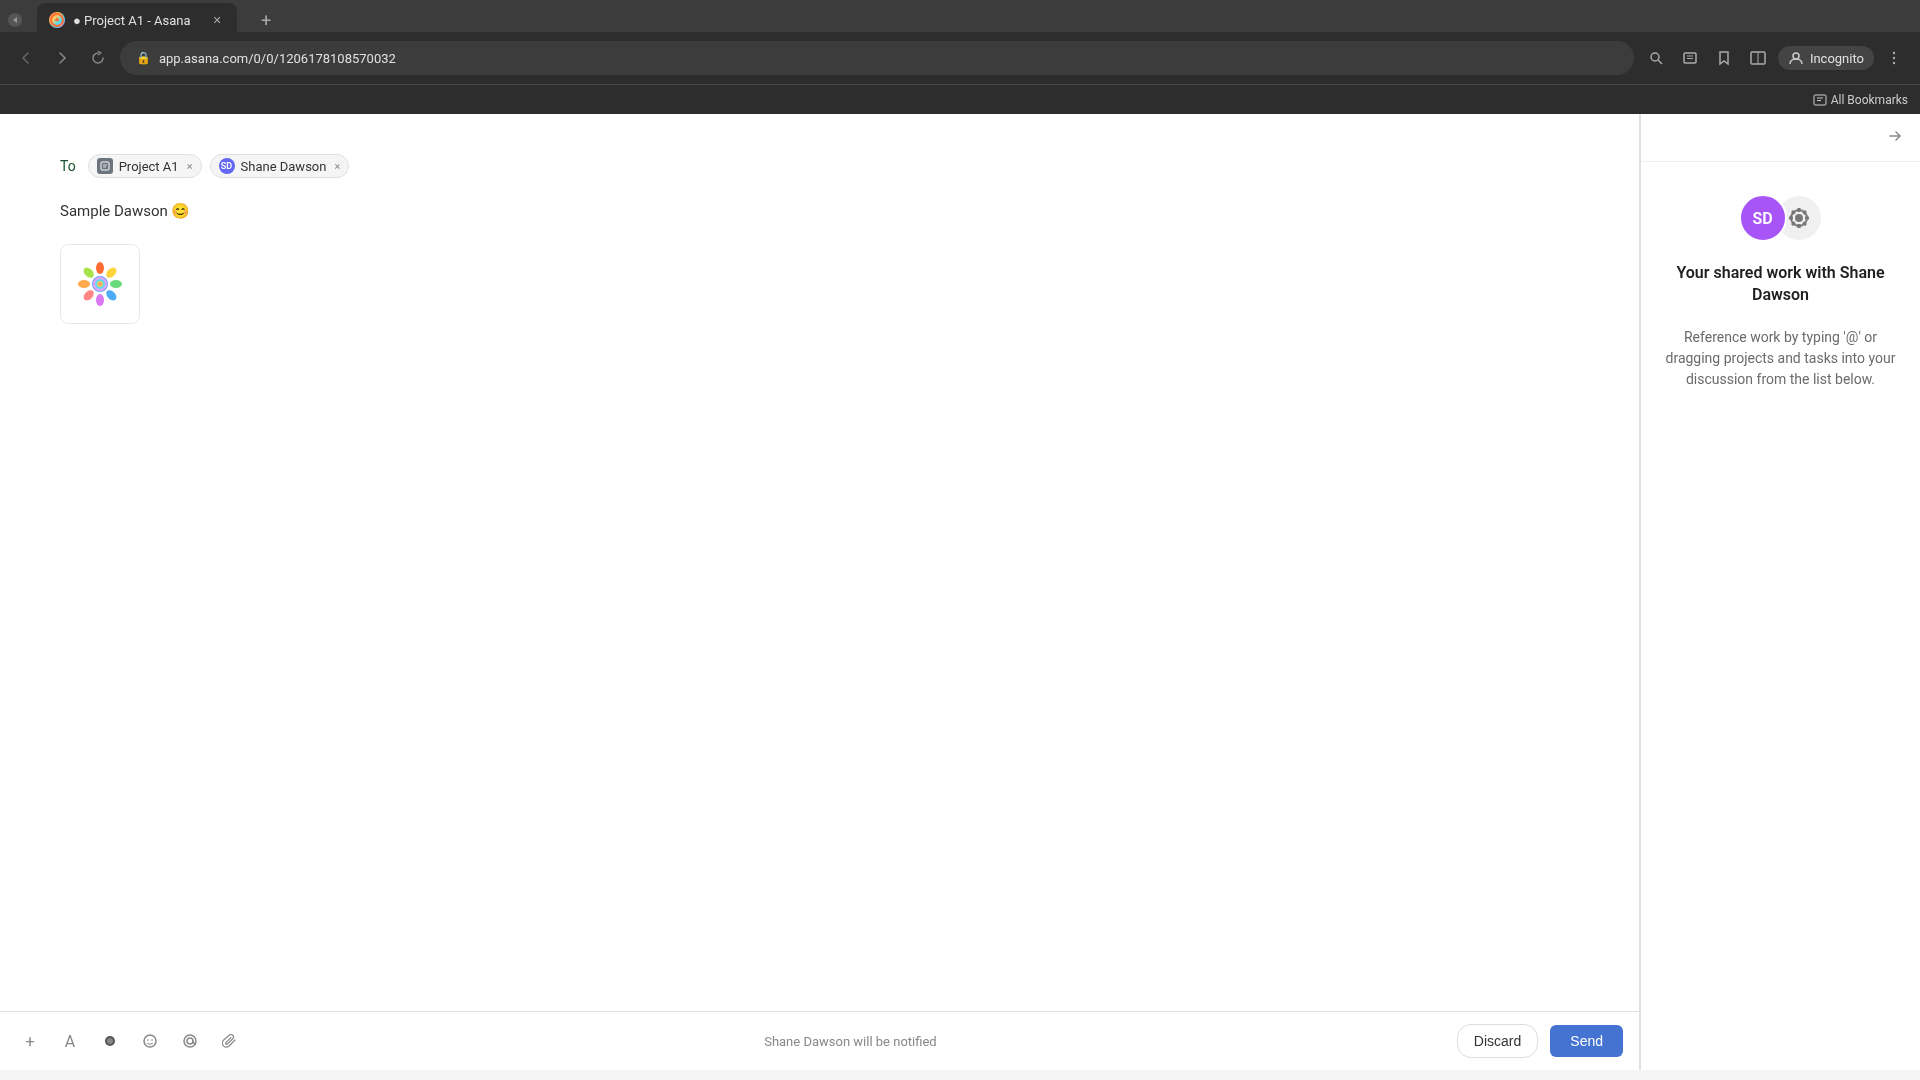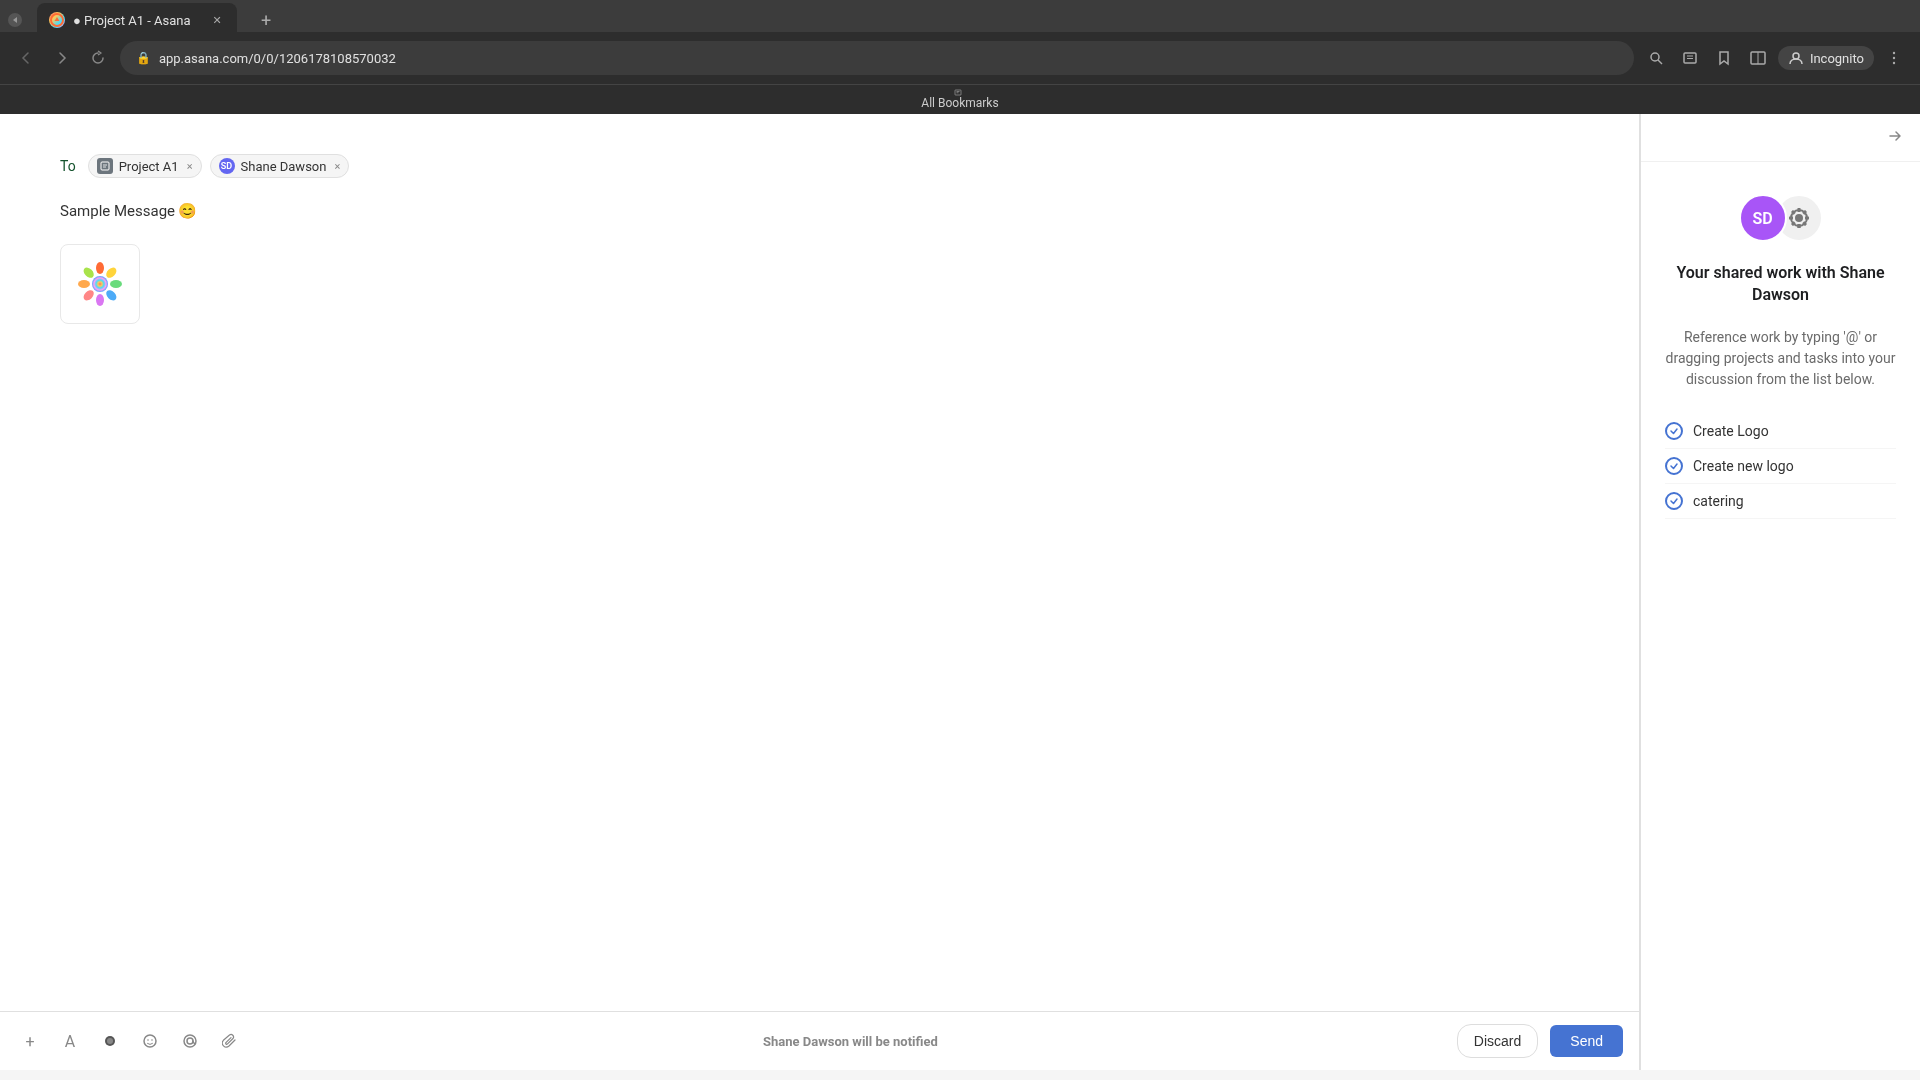--- a/index.html
+++ b/index.html
@@ -13,21 +13,21 @@
     .tab-item .tab-close { margin-left: auto; width: 16px; height: 16px; border-radius: 50%; display: flex; align-items: center; justify-content: center; font-size: 11px; color: #aaa; cursor: pointer; }
     .tab-new { width: 28px; height: 28px; border-radius: 50%; display: flex; align-items: center; justify-content: center; color: #aaa; font-size: 18px; cursor: pointer; }
     .nav-bar { display: flex; align-items: center; padding: 6px 12px; gap: 8px; height: 52px; background: #2d2d2d; }
     .nav-btn { width: 28px; height: 28px; border-radius: 50%; display: flex; align-items: center; justify-content: center; color: #aaa; font-size: 16px; cursor: pointer; }
     .nav-btn.disabled { color: #555; cursor: default; }
     .address-bar { flex: 1; background: #3c3c3c; border-radius: 20px; padding: 6px 16px; color: #e0e0e0; font-size: 13px; display: flex; align-items: center; gap: 8px; height: 34px; }
     .address-bar .lock-icon { color: #aaa; font-size: 12px; }
     .nav-actions { display: flex; gap: 6px; align-items: center; }
     .nav-action-btn { width: 28px; height: 28px; border-radius: 50%; display: flex; align-items: center; justify-content: center; color: #aaa; font-size: 14px; cursor: pointer; }
     .incognito-btn { display: flex; align-items: flex-end; gap: 6px; color: #e0e0e0; font-size: 13px; padding: 4px 10px; border-radius: 16px; background: #444; cursor: pointer; }
-    .bookmarks-bar { background: #2d2d2d; border-top: 1px solid #444; padding: 4px 12px; display: flex; align-items: center; justify-content: flex-end; height: 30px; flex-direction: column; }
+    .bookmarks-bar { background: #2d2d2d; border-top: 1px solid #444; padding: 4px 12px; display: flex; align-items: center; justify-content: flex-end; height: 30px; }
     .bookmarks-bar span { color: #ccc; font-size: 12px; }
 
     
     .app-container { display: flex; width: 100%; height: calc(1080px - 124px); }
 
     
     .message-panel { flex: 1; background: #fff; display: flex; flex-direction: column; border-right: 1px solid #e0e0e0; position: relative; }
     .message-panel-header { display: flex; align-items: center; justify-content: space-between; padding: 12px 16px; border-bottom: 1px solid #f0f0f0; height: 48px; }
     .message-panel-header .title { font-size: 14px; color: #333; font-weight: 500; }
     .message-panel-header .expand-btn { color: #888; font-size: 14px; cursor: pointer; }
@@ -40,21 +40,21 @@
     .recipient-tag .tag-icon { width: 16px; height: 16px; border-radius: 3px; background: #6c757d; display: flex; align-items: center; justify-content: center; font-size: 9px; color: white; }
     .recipient-tag .tag-avatar { width: 16px; height: 16px; border-radius: 50%; background: #6366f1; display: flex; align-items: center; justify-content: center; font-size: 9px; color: white; font-weight: 600; }
     .recipient-tag .tag-close { color: #888; font-size: 11px; cursor: pointer; margin-left: 2px; }
     .message-body { font-size: 15px; color: #333; margin-bottom: 24px; }
     .attachment-preview { width: 80px; height: 80px; border-radius: 8px; overflow: hidden; display: flex; align-items: center; justify-content: center; border: 1px solid #e8e8e8; }
     .asana-logo { width: 50px; height: 50px; }
     
 
     .toolbar { display: flex; align-items: center; padding: 12px 16px; border-top: 1px solid #e0e0e0; gap: 12px; }
     .toolbar-btn { color: #888; font-size: 16px; cursor: pointer; display: flex; align-items: center; justify-content: center; width: 28px; height: 28px; border-radius: 4px; }
-    .notification-text { flex: 1; text-align: center; font-size: 13px; color: #888; font-weight: bold; }
+    .notification-text { flex: 1; text-align: center; font-size: 13px; color: #888; }
     .btn-discard { padding: 8px 16px; border: 1px solid #ddd; border-radius: 14px; background: white; color: #333; font-size: 14px; cursor: pointer; }
     .btn-send { padding: 8px 20px; border: none; border-radius: 6px; background: #4573d2; color: white; font-size: 14px; cursor: pointer; font-weight: 500; }
 
     
     .right-panel { width: 280px; background: #fff; border-left: 1px solid #e0e0e0; display: flex; flex-direction: column; }
     .right-panel-header { height: 48px; display: flex; align-items: center; justify-content: flex-end; padding: 0 16px; border-bottom: 1px solid #f0f0f0; }
     .close-panel-btn { color: #888; font-size: 16px; cursor: pointer; }
     .shared-work-section { padding: 32px 24px 24px; display: flex; flex-direction: column; align-items: center; }
     .avatars-group { display: flex; margin-bottom: 20px; }
     .avatar-sd { width: 48px; height: 48px; border-radius: 50%; background: #a855f7; display: flex; align-items: center; justify-content: center; font-size: 16px; font-weight: 600; color: white; border: 2px solid white; z-index: 2; }
@@ -189,21 +189,21 @@
         </div>
 
         <div class="recipient-tag">
           <div class="tag-avatar">SD</div>
           <span>Shane Dawson</span>
           <span class="tag-close">×</span>
         </div>
       </div>
 
       <div class="message-body">
-        <span>Sample Message 😊</span>
+        <span>Sample Dawson 😊</span>
       </div>
 
       <div class="attachment-preview">
 
         <svg class="asana-logo" viewBox="0 0 50 50" xmlns="http://www.w3.org/2000/svg">
           <defs>
             <radialGradient id="logoGrad" cx="50%" cy="50%" r="50%">
               <stop offset="0%" stop-color="#ff6b6b"></stop>
               <stop offset="25%" stop-color="#feca57"></stop>
               <stop offset="50%" stop-color="#48dbfb"></stop>
@@ -295,42 +295,16 @@
               <rect x="-1.5" y="-10" width="3" height="4" fill="#777" rx="0.5" transform="rotate(270)"></rect>
               <rect x="-1.5" y="-10" width="3" height="4" fill="#777" rx="0.5" transform="rotate(315)"></rect>
             </g>
           </svg>
         </div>
       </div>
 
       <div class="shared-work-title">Your shared work with Shane Dawson</div>
       <div class="shared-work-desc">Reference work by typing '@' or dragging projects and tasks into your discussion from the list below.</div>
 
-      <div class="shared-items">
-        <div class="shared-item">
-          <div class="check-circle">
-            <svg width="10" height="10" viewBox="0 0 10 10">
-                <path d="M2 5l2.5 2.5L8 3" stroke="#4573d2" stroke-width="1.5" fill="none" stroke-linecap="round" stroke-linejoin="round"></path>
-              </svg>
-          </div>
-          <span class="shared-item-label">Create Logo</span>
-        </div>
-        <div class="shared-item">
-          <div class="check-circle">
-            <svg width="10" height="10" viewBox="0 0 10 10">
-                <path d="M2 5l2.5 2.5L8 3" stroke="#4573d2" stroke-width="1.5" fill="none" stroke-linecap="round" stroke-linejoin="round"></path>
-              </svg>
-          </div>
-          <span class="shared-item-label">Create new logo</span>
-        </div>
-        <div class="shared-item">
-          <div class="check-circle">
-            <svg width="10" height="10" viewBox="0 0 10 10">
-                <path d="M2 5l2.5 2.5L8 3" stroke="#4573d2" stroke-width="1.5" fill="none" stroke-linecap="round" stroke-linejoin="round"></path>
-              </svg>
-          </div>
-          <span class="shared-item-label">catering</span>
-        </div>
-      </div>
     </div>
   </div>
 
 </div>
 
 </body></html>

